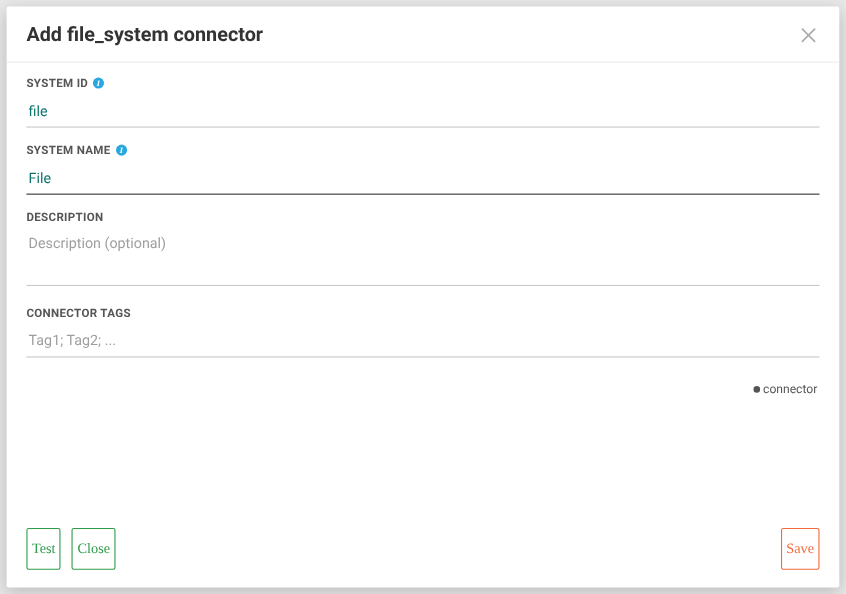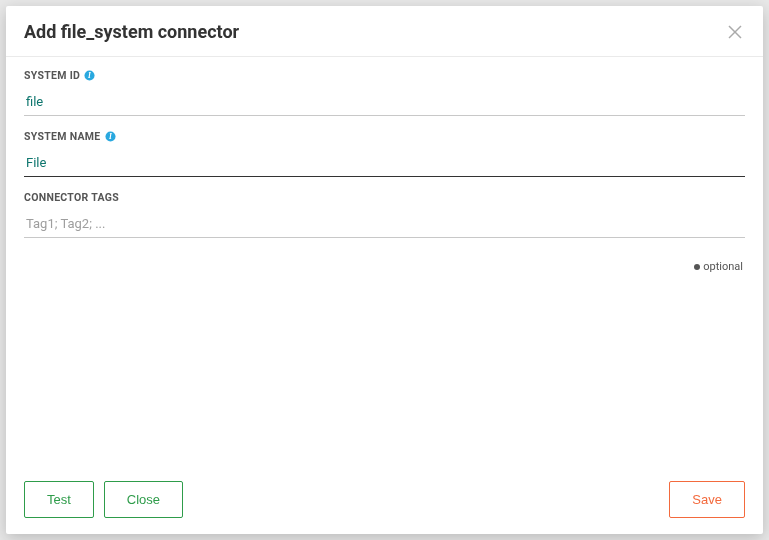--- a/index.html
+++ b/index.html
@@ -118,25 +118,25 @@
     .modal-footer {
       display: flex;
       align-items: center;
       justify-content: space-between;
       padding: 10px 18px 16px 18px;
     }
     .btn-group-left { display: flex; gap: 10px; }
     .btn {
       border: 1px solid;
       background: #fff;
-      padding: 10px 22px;
+      padding: 10px 4px;
       font-size: 13px;
       cursor: pointer;
       border-radius: 2px;
-      font-family: Liberation Sans, sans-serif;
+      font-family: Liberation Serif, serif;
     }
     .btn-green { border-color: #2e9c4a; color: #2e9c4a; }
     .btn-orange { border-color: #f36a3d; color: #f36a3d; }
   </style>
 </head>
 <body>
 
 <div class="modal">
 
   <div class="modal-header">
@@ -170,32 +170,38 @@
         <span class="info-icon">
           <svg viewBox="0 0 12 12">
               <circle cx="6" cy="6" r="5.5" fill="currentColor"></circle>
               <text x="6" y="9" text-anchor="middle" font-size="8" fill="#fff" font-family="Georgia" font-style="italic">i</text>
             </svg>
         </span>
       </div>
       <input class="field-input focused" type="text" value="File" style="">
     </div>
 
+    <div class="field">
+      <div class="field-label">
+        <span>DESCRIPTION</span>
+      </div>
+      <textarea class="field-textarea" placeholder="Description (optional)" style=""></textarea>
+    </div>
 
     <div class="field">
       <div class="field-label">
         <span>CONNECTOR TAGS</span>
       </div>
       <input class="field-input" type="text" placeholder="Tag1; Tag2; ..." style="">
     </div>
 
 
     <div class="required-note">
       <span class="req-dot"></span>
-      <span>optional</span>
+      <span>connector</span>
     </div>
   </div>
 
   <div class="modal-footer">
     <div class="btn-group-left">
       <button class="btn btn-green">Test</button>
       <button class="btn btn-green">Close</button>
     </div>
     <button class="btn btn-orange">Save</button>
   </div>

